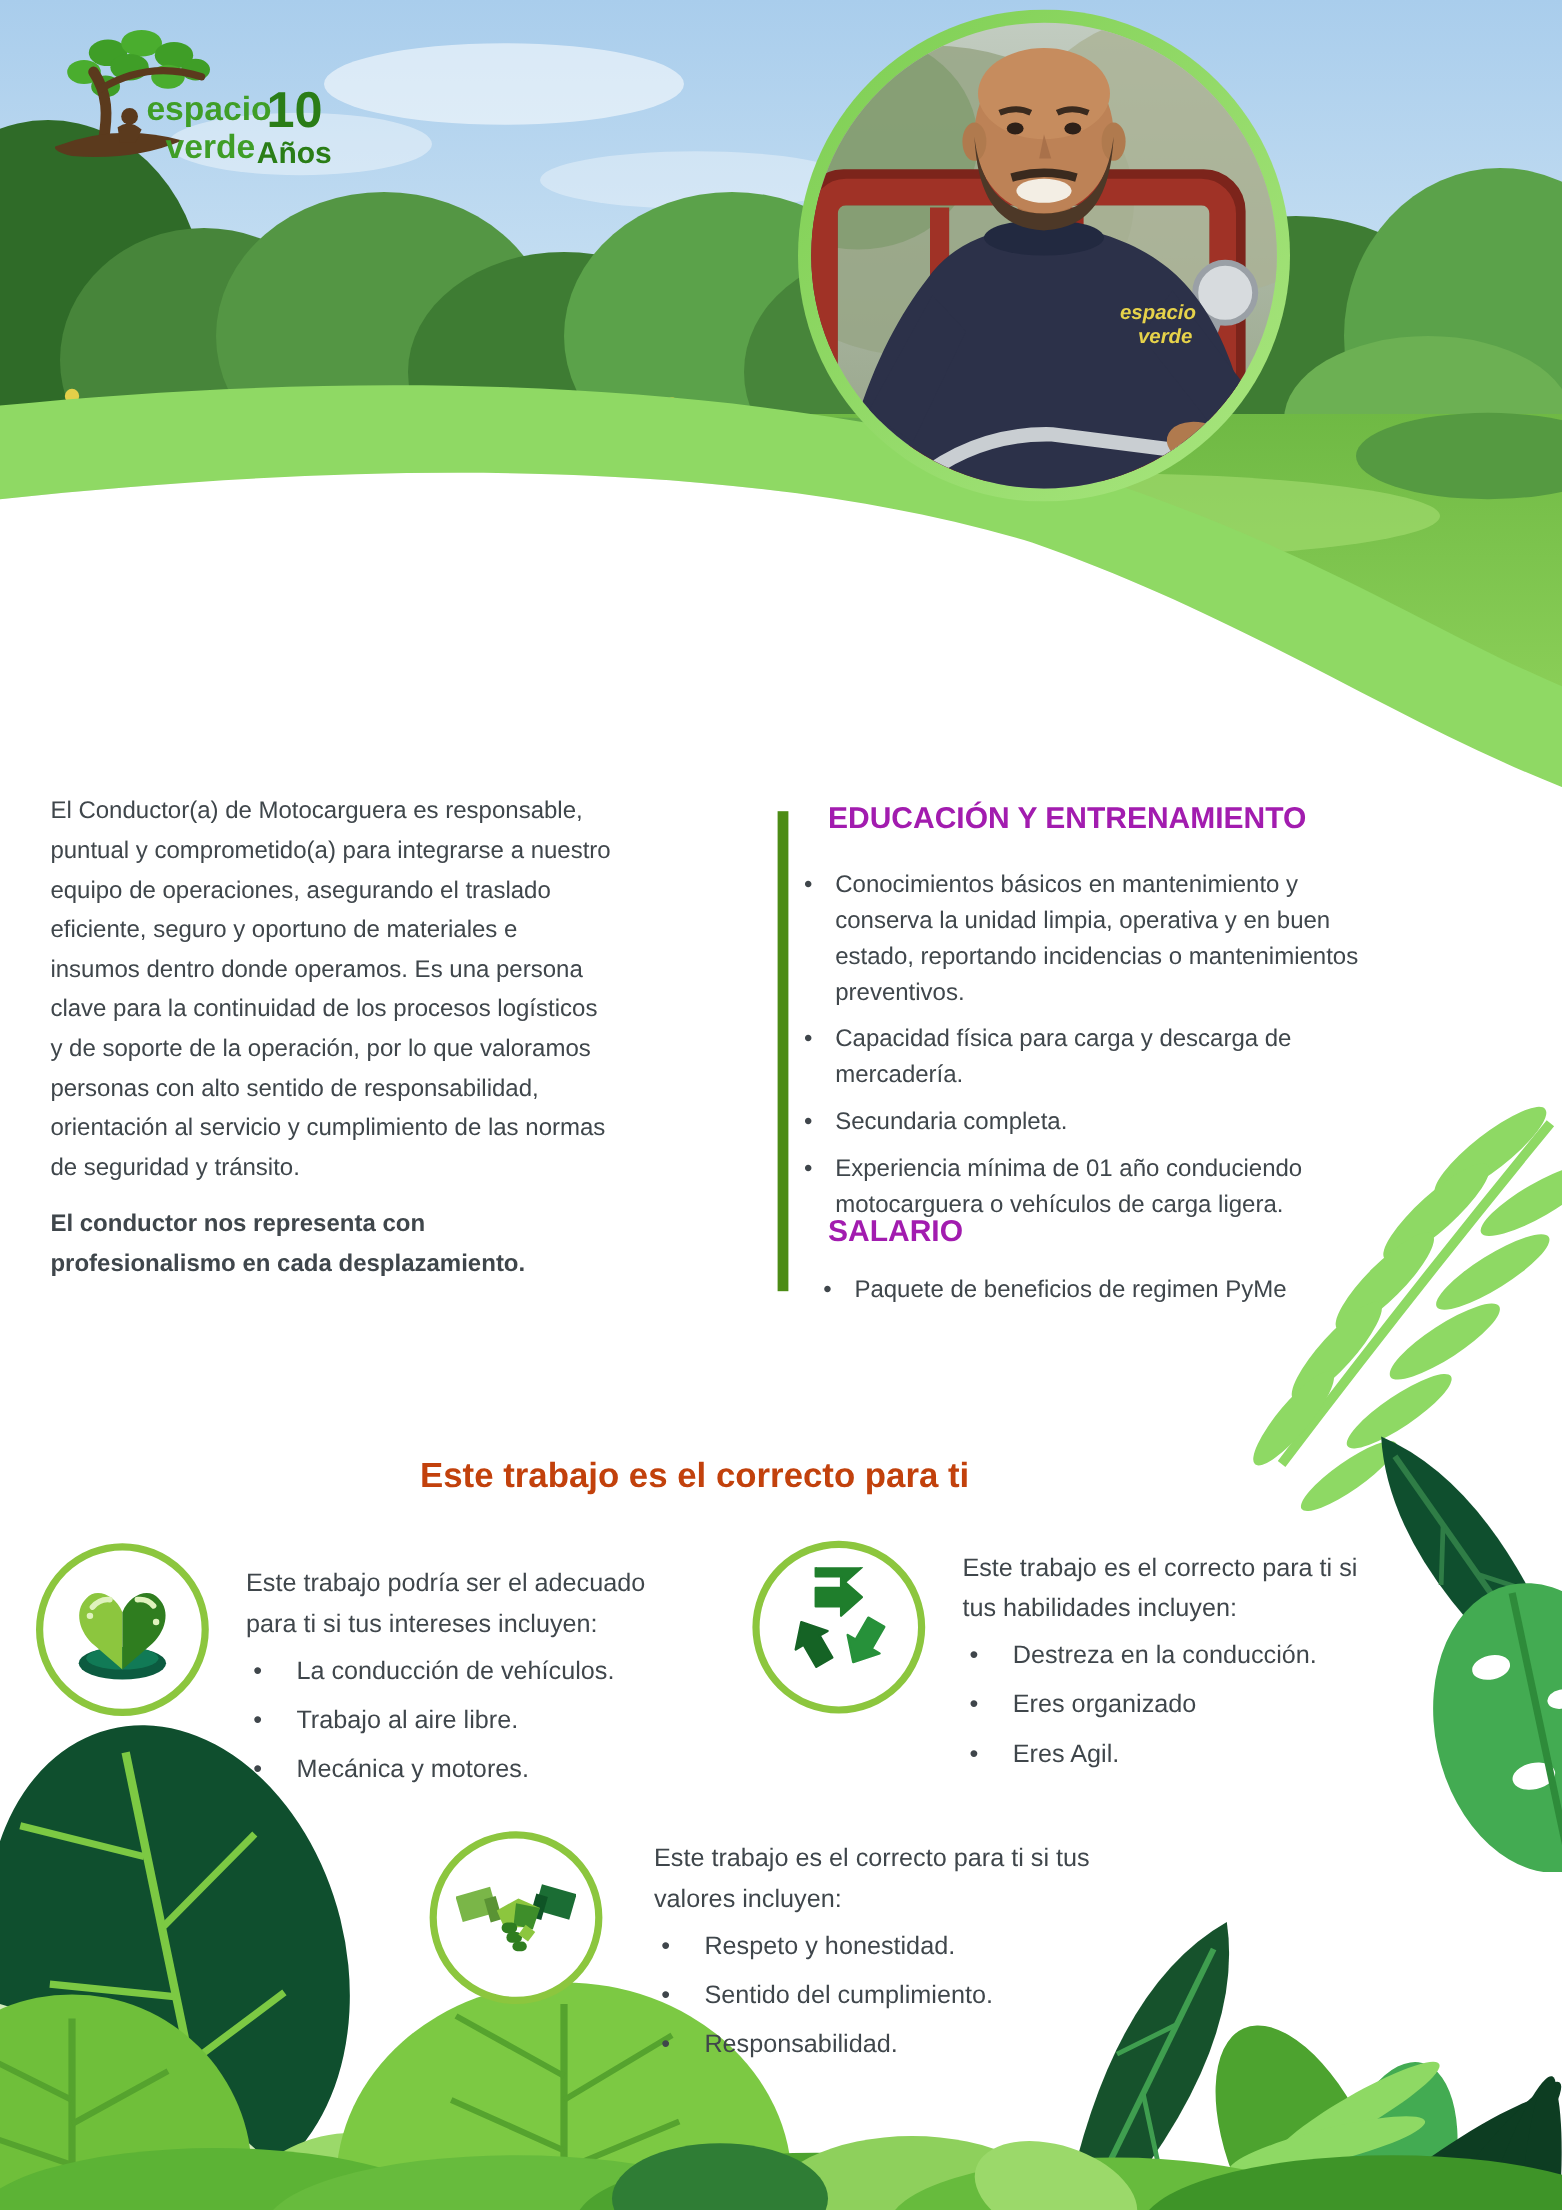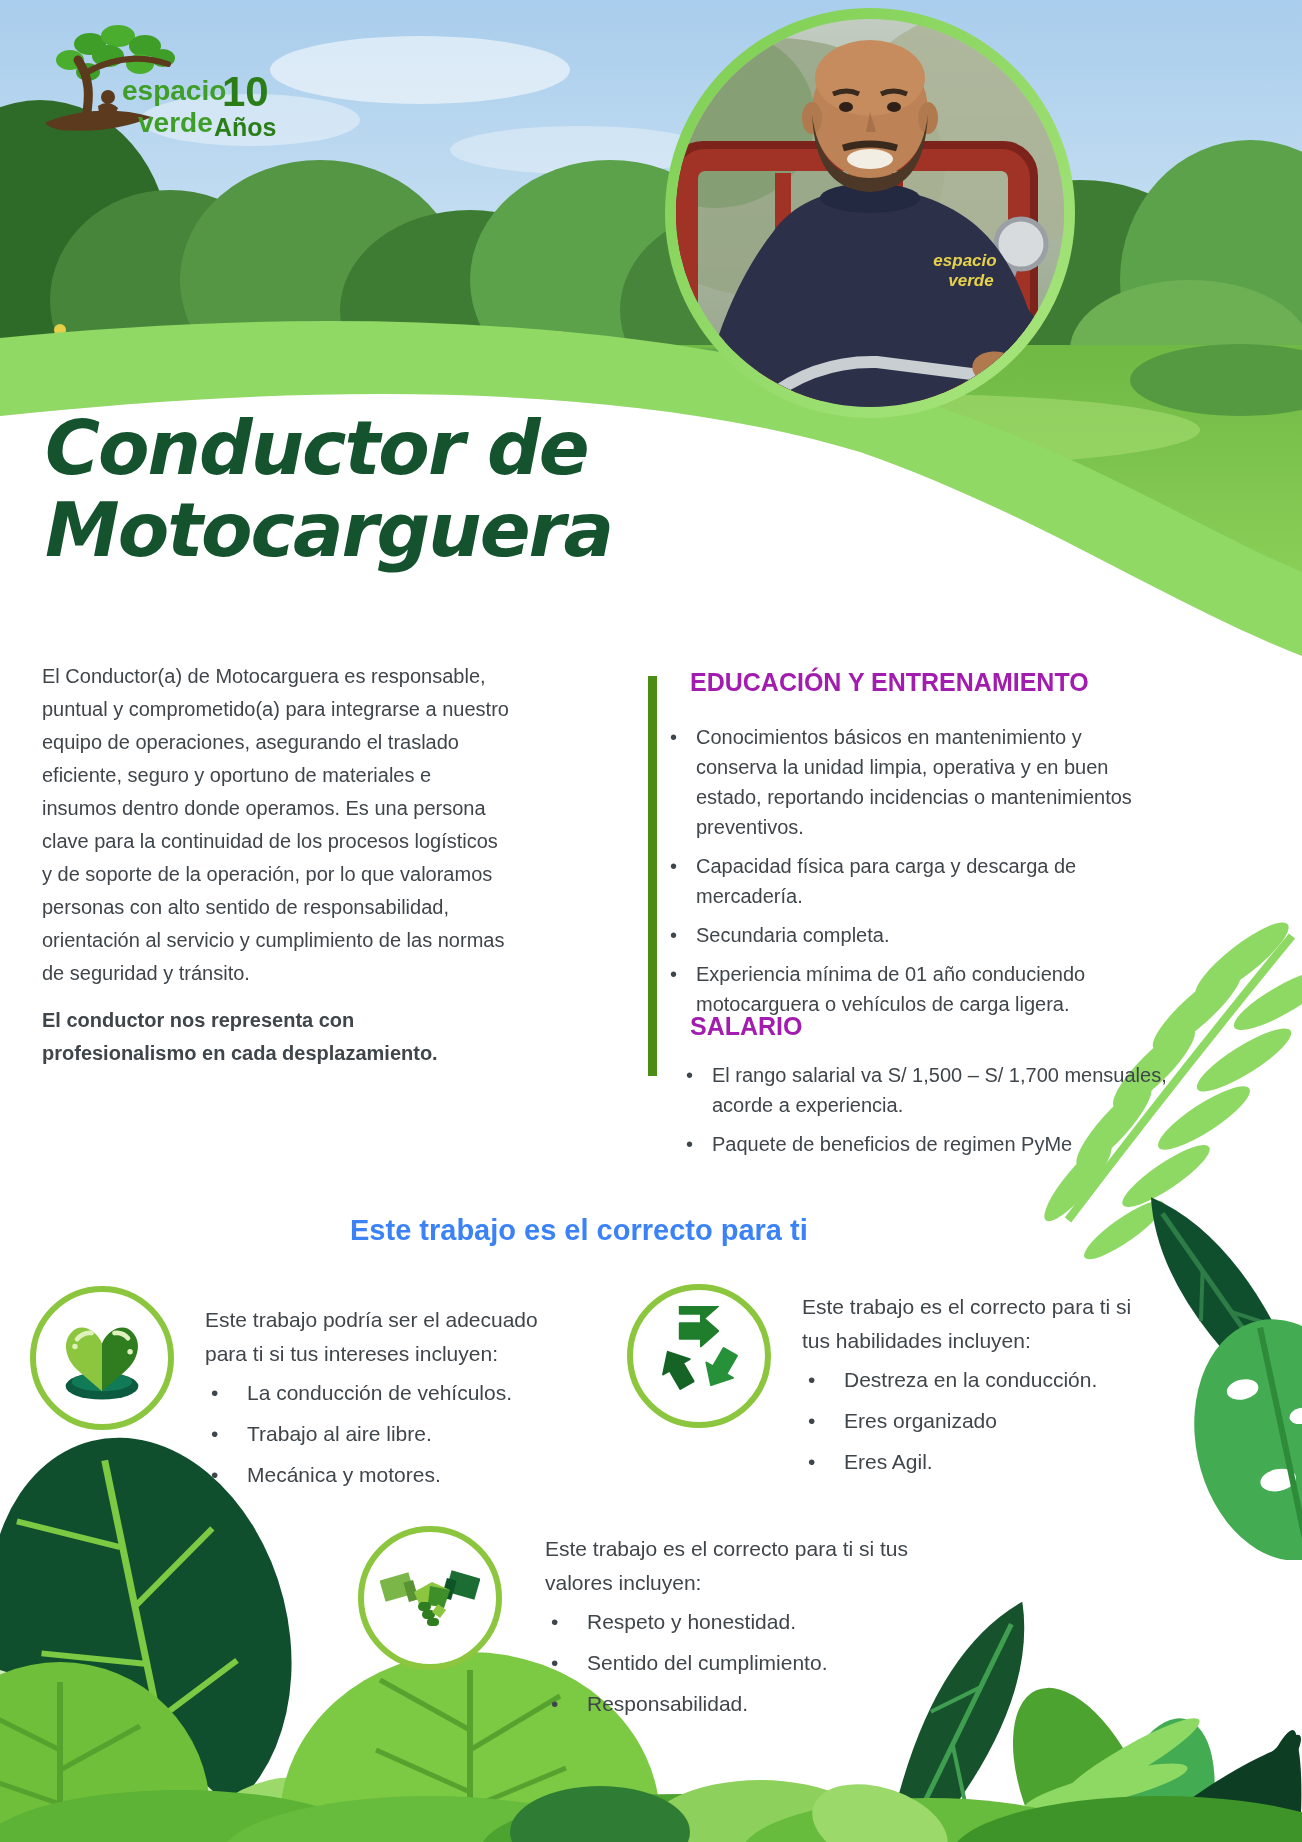--- a/index.html
+++ b/index.html
@@ -24,21 +24,21 @@
   .sec-head{position:absolute;z-index:4;color:#a21caf;font-weight:bold;font-size:25px;letter-spacing:0;}
   .edu-head{left:690px;top:668px;}
   .sal-head{left:690px;top:1012px;}
   ul.dots{list-style:none;margin:0;padding:0;position:absolute;z-index:4;color:#3f464b;
           font-size:20px;line-height:30px;}
   ul.dots li{position:relative;padding-left:36px;margin-bottom:9px;}
   ul.dots li::before{content:"\2022";position:absolute;left:10px;top:0;color:#3f464b;}
   .edu-list{left:660px;top:722px;width:492px;}
   .sal-list{left:676px;top:1060px;width:492px;}
   
-  .fit-head{position:absolute;left:350px;top:1214px;z-index:4;color:#3b82f6;
+  .fit-head{position:absolute;left:350px;top:1214px;z-index:4;color:#c2410c;
             font-weight:bold;font-size:29px;}
   .icon-circle{position:absolute;z-index:4;width:132px;height:132px;border:6px solid #8cc63e;
                border-radius:50%;background:#ffffff;display:flex;align-items:center;justify-content:center;}
   .c1{left:30px;top:1286px;}
   .c2{left:627px;top:1284px;}
   .c3{left:358px;top:1526px;}
   .fit-text{position:absolute;z-index:4;color:#3f464b;font-size:21px;line-height:34px;}
   .t1{left:205px;top:1303px;width:348px;}
   .t2{left:802px;top:1290px;width:330px;}
   .t3{left:545px;top:1532px;width:365px;}
@@ -179,43 +179,38 @@
         <circle cx="80" cy="77" r="7" fill="#5b3a1d"></circle>
         <path d="M70,86 Q80,79 90,88 L85,99 L72,99 Z" fill="#5b3a1d"></path>
       </g>
       <text x="94" y="80" font-size="28" font-weight="bold" fill="#3f9e27" font-family="Liberation Sans,sans-serif">espacio</text>
       <text x="194" y="86" font-size="42" font-weight="bold" fill="#2a7d17" font-family="Liberation Sans,sans-serif">10</text>
       <text x="110" y="112" font-size="28" font-weight="bold" fill="#3f9e27" font-family="Liberation Sans,sans-serif">verde</text>
       <text x="186" y="116" font-size="25" font-weight="bold" fill="#2a7d17" font-family="Liberation Sans,sans-serif">Años</text>
     </svg>
   </div>
 
-  <div class="title">
-    <div>Conductor de</div>
-    <div>Motocarguera</div>
-  </div>
 
   <div class="intro">
     <p>El Conductor(a) de Motocarguera es responsable, puntual y comprometido(a) para integrarse a nuestro equipo de operaciones, asegurando el traslado eficiente, seguro y oportuno de materiales e insumos dentro donde operamos. Es una persona clave para la continuidad de los procesos logísticos y de soporte de la operación, por lo que valoramos personas con alto sentido de responsabilidad, orientación al servicio y cumplimiento de las normas de seguridad y tránsito.</p>
     <p>El conductor nos representa con profesionalismo en cada desplazamiento.</p>
   </div>
 
   <div class="vbar"></div>
 
   <div class="sec-head edu-head">EDUCACIÓN Y ENTRENAMIENTO</div>
   <ul class="dots edu-list">
     <li>Conocimientos básicos en mantenimiento y conserva la unidad limpia, operativa y en buen estado, reportando incidencias o mantenimientos preventivos.</li>
     <li>Capacidad física para carga y descarga de mercadería.</li>
     <li>Secundaria completa.</li>
     <li>Experiencia mínima de 01 año conduciendo motocarguera o vehículos de carga ligera.</li>
   </ul>
 
   <div class="sec-head sal-head">SALARIO</div>
   <ul class="dots sal-list">
-    <li>El rango salarial va S/ 1,500 – S/ 1,700 mensuales, acorde a experiencia.</li>
     <li>Paquete de beneficios de regimen PyMe</li>
   </ul>
 
   <div class="fit-head">Este trabajo es el correcto para ti</div>
 
   <div class="icon-circle c1">
     <svg width="104" height="104" viewBox="0 0 100 100">
       <ellipse cx="50" cy="77" rx="35" ry="13" fill="#0c5b40"></ellipse>
       <ellipse cx="50" cy="73" rx="29" ry="9" fill="#117a56"></ellipse>
       <path d="M50,36 C44,22 29,16 21,25 C11,35 15,52 28,63 L50,82 Z" fill="#8cc63e"></path>

